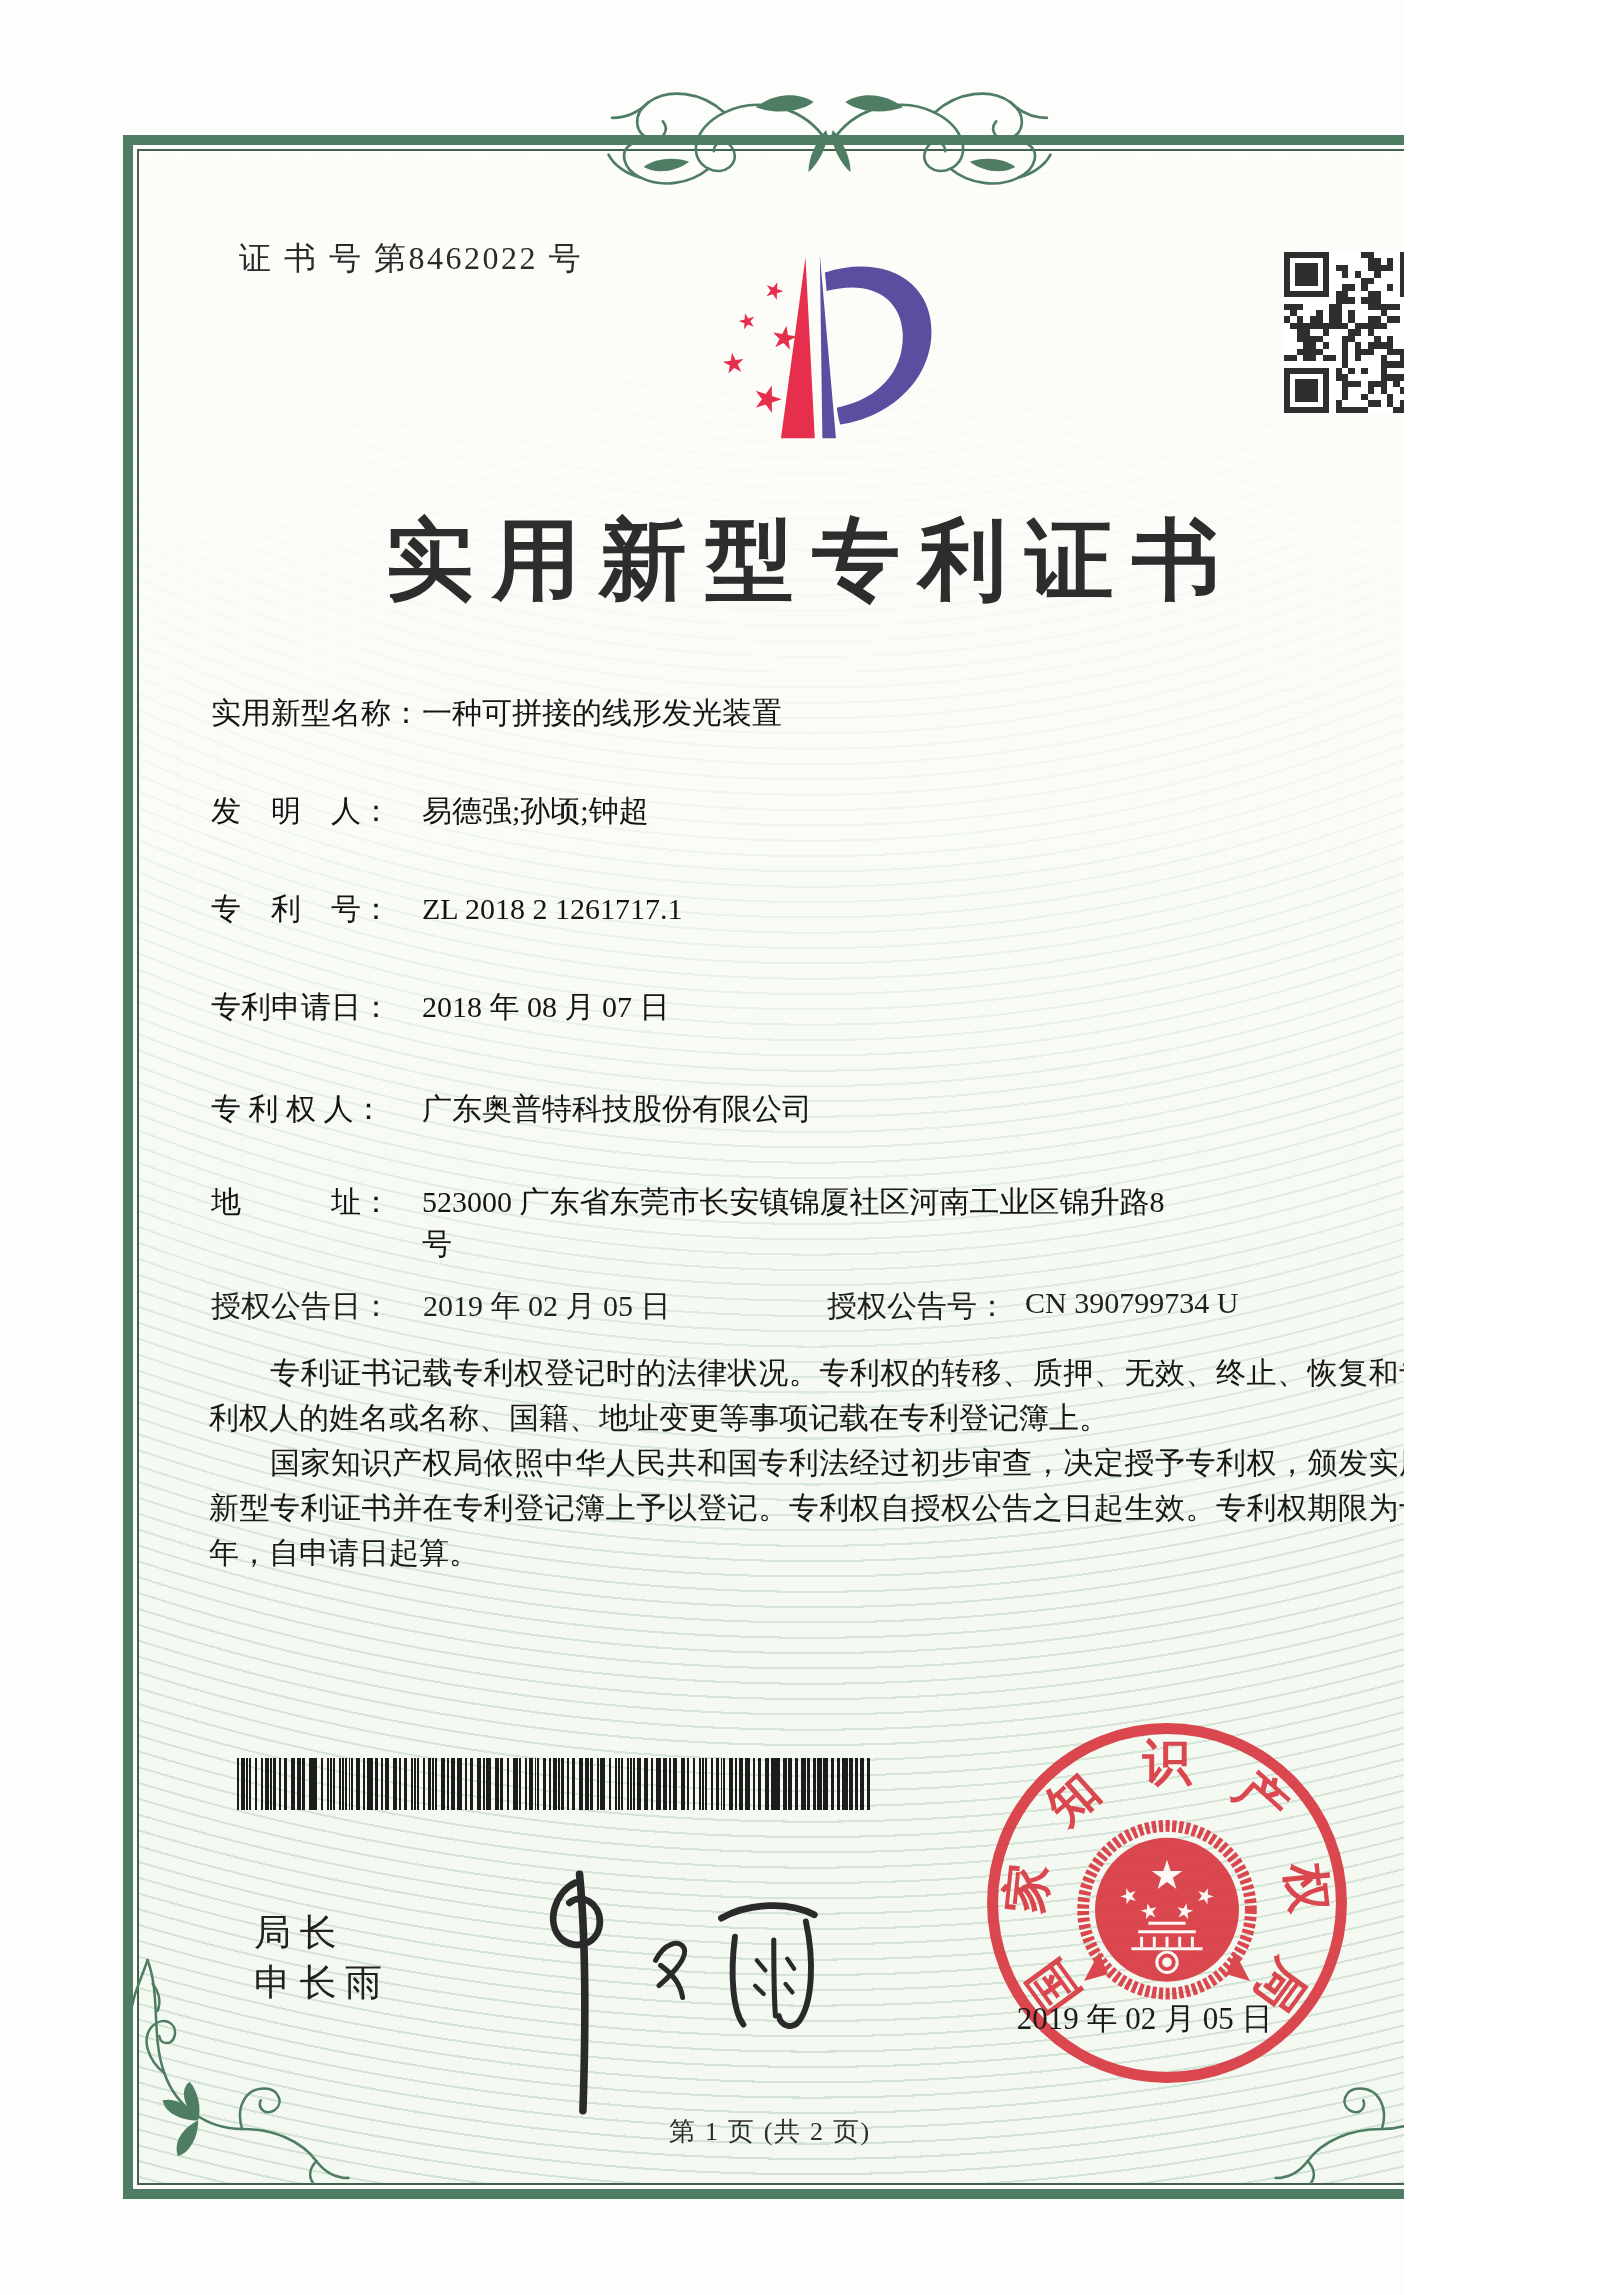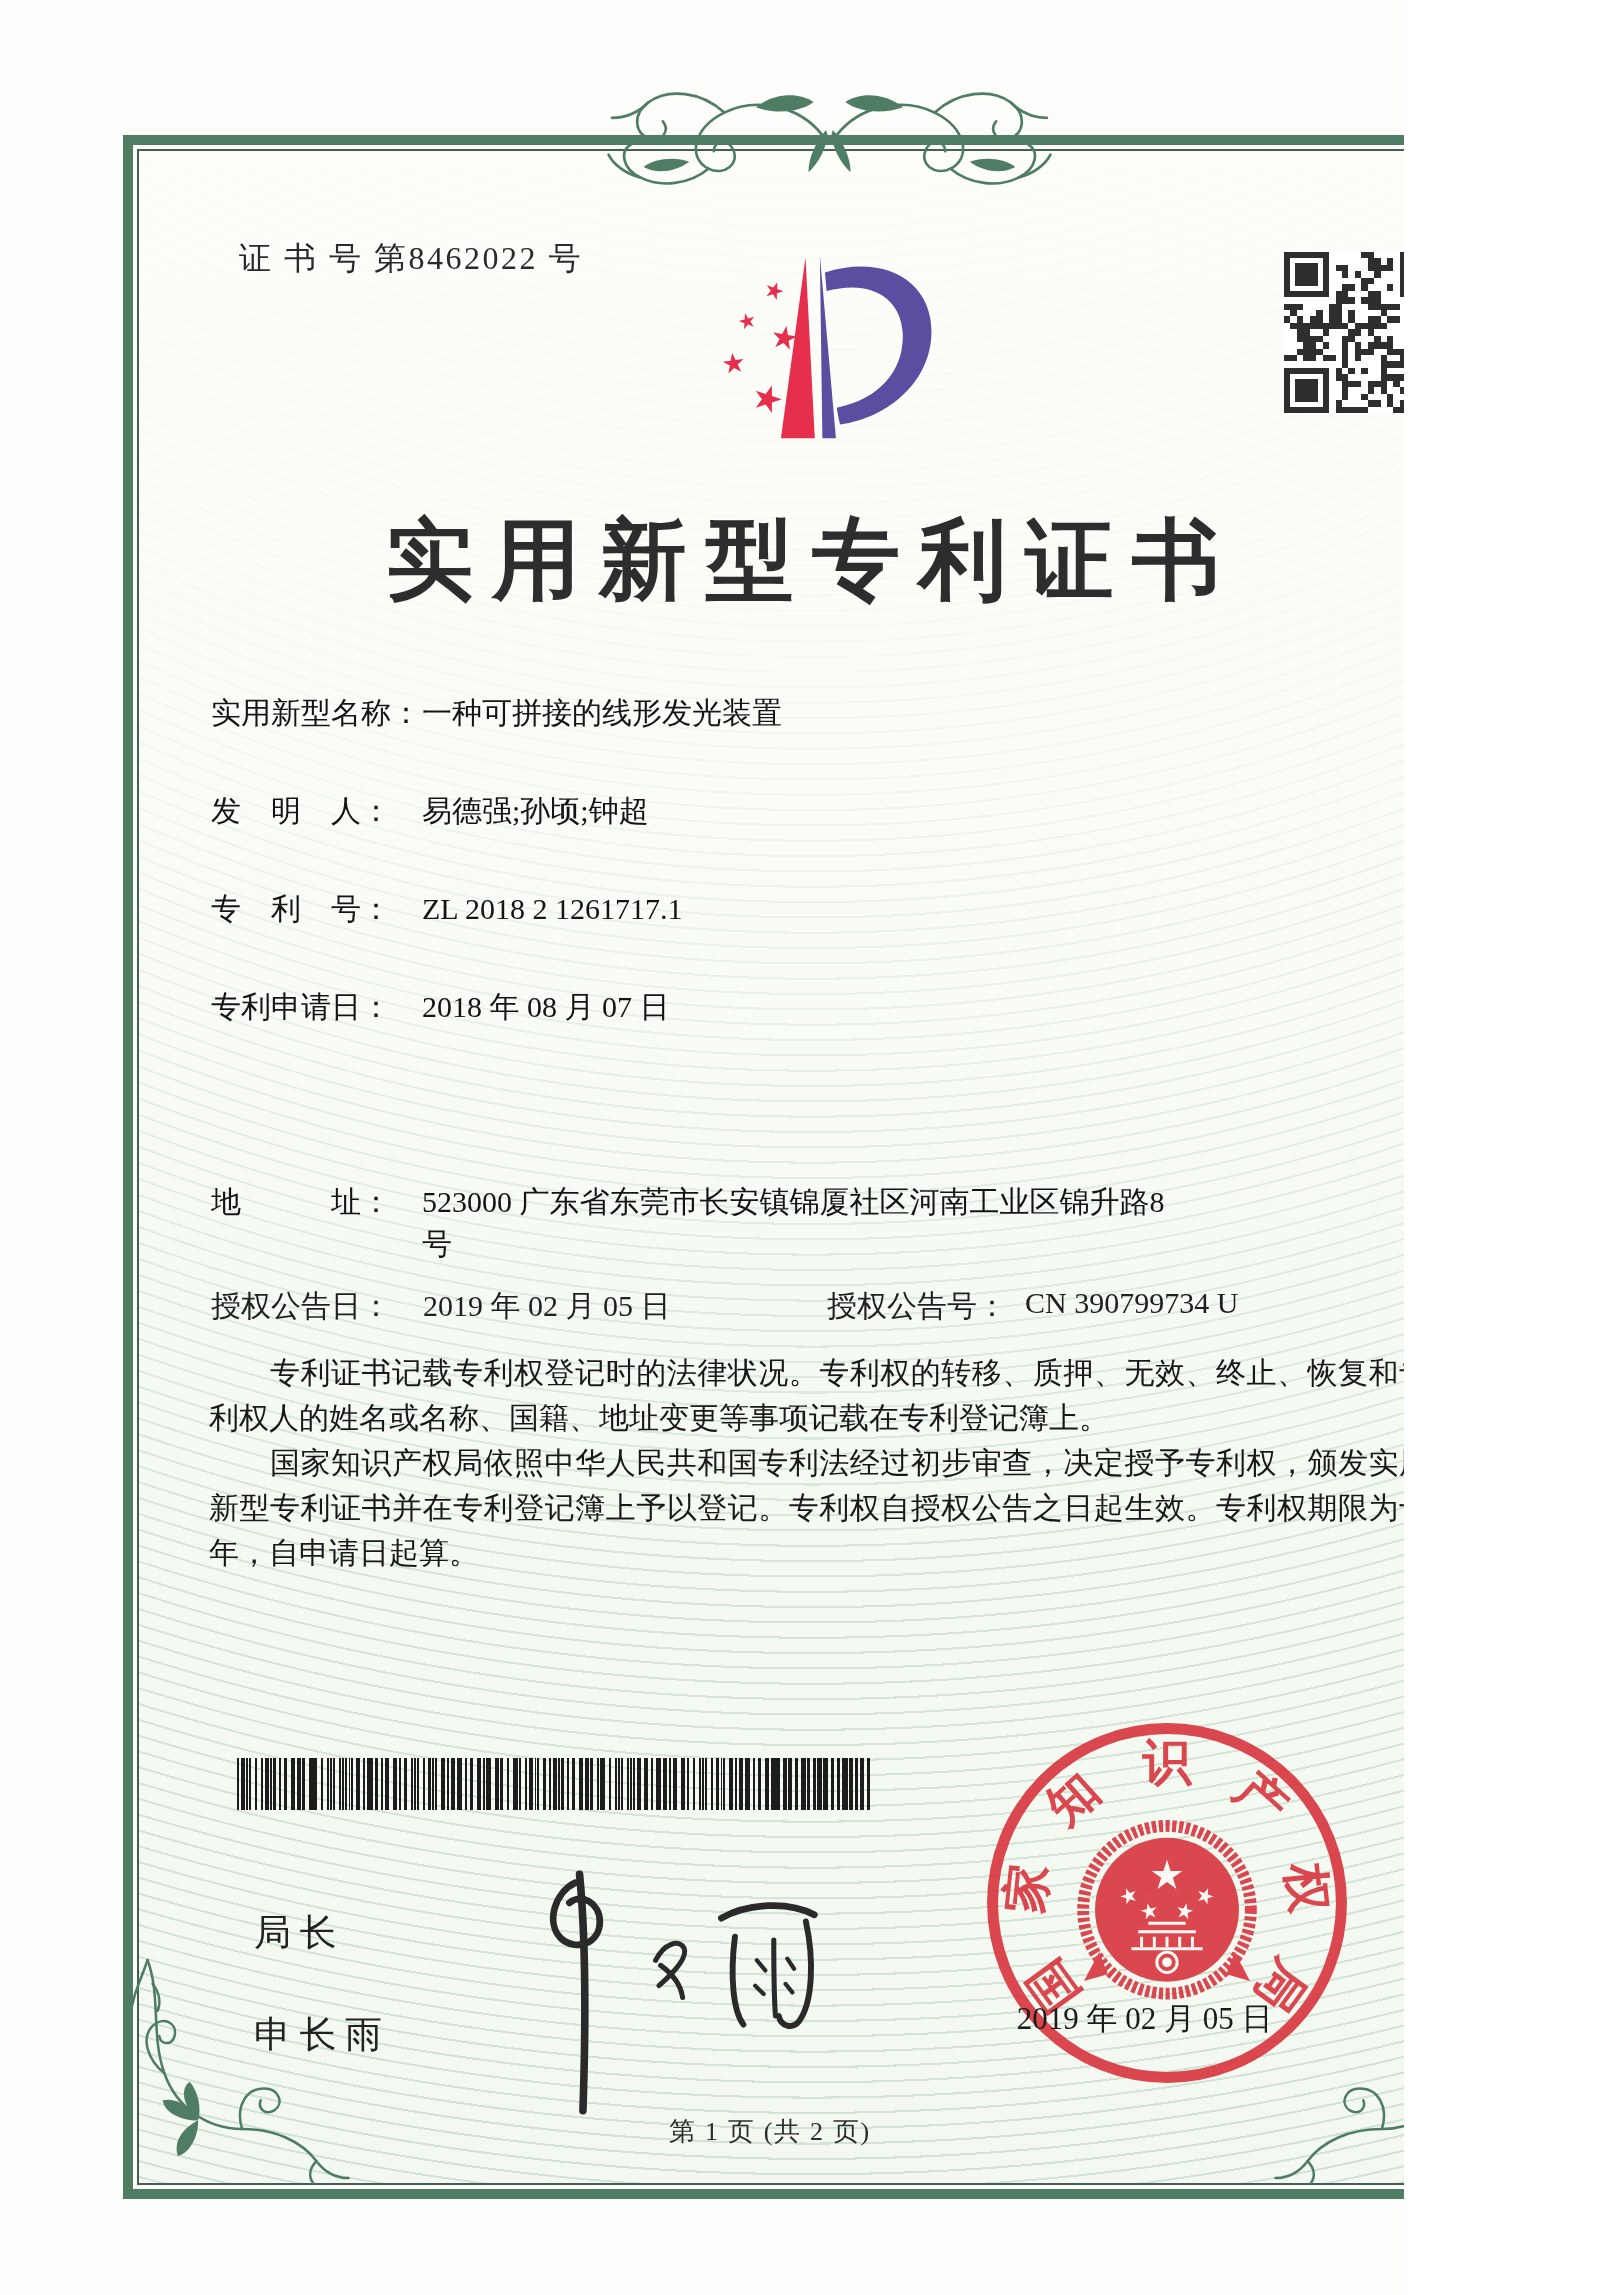--- a/index.html
+++ b/index.html
@@ -39,21 +39,21 @@
   .paras{position:absolute;left:209px;top:1350px;width:1220px;font-size:30px;line-height:45px;
          text-align:justify;text-justify:inter-ideograph;color:#181818;}
   .paras p{margin:0;text-indent:61px;}
   
   .barcode{position:absolute;left:237px;top:1758px;width:633px;height:52px;
     background-image:
       repeating-linear-gradient(90deg,#1c1c1c 0 2.5px,transparent 2.5px 6px),
       repeating-linear-gradient(90deg,#1c1c1c 0 1.7px,transparent 1.7px 9.3px),
       repeating-linear-gradient(90deg,transparent 0 4.2px,#1c1c1c 4.2px 6px,transparent 6px 14.4px);}
   .director{position:absolute;left:254px;top:1908px;font-size:37px;letter-spacing:8.5px;color:#222;}
-  .director div+div{margin-top:52px;}
+  .director div+div{}
   .signature{position:absolute;left:495px;top:1859px;width:338px;height:266px;}
   .seal{position:absolute;left:979px;top:1715px;width:376px;height:376px;opacity:.93;}
   .seal-date{position:absolute;left:1005px;top:1998px;width:279px;text-align:center;
              font-size:31px;color:#1b1b1b;white-space:pre;}
   .page-num{position:absolute;left:220px;top:2114px;width:1100px;text-align:center;
             font-size:26px;letter-spacing:1.7px;color:#2c2c2c;}
   .back-note{position:absolute;left:211px;top:2216px;width:1100px;text-align:center;
              font-size:30px;letter-spacing:4.2px;color:#2c2c2c;}
   .defs{position:absolute;width:0;height:0;overflow:hidden;}
 </style>
@@ -336,20 +336,23 @@
   </div>
   <div class="field-row" style="top:692px">
     <span class="lbl">实用新型名称：</span><span class="val">一种可拼接的线形发光装置</span>
   </div>
   <div class="field-row" style="top:888px">
     <span class="lbl">专　利　号：</span><span class="val">ZL 2018 2 1261717.1</span>
   </div>
   <div class="field-row" style="top:986px">
     <span class="lbl">专利申请日：</span><span class="val">2018 年 08 月 07 日</span>
   </div>
+  <div class="field-row" style="top:1088px">
+    <span class="lbl">专 利 权 人：</span><span class="val">广东奥普特科技股份有限公司</span>
+  </div>
   <div class="field-row" style="top:1181px">
     <span class="lbl">地　　　址：</span><span class="val val-addr">523000 广东省东莞市长安镇锦厦社区河南工业区锦升路8号</span>
   </div>
 
   <div class="grant-row">
     <span class="g" style="left:211px">授权公告日：</span>
     <span class="g" style="left:423px">2019 年 02 月 05 日</span>
     <span class="g" style="left:827px">授权公告号：</span>
     <span class="g" style="left:1025px">CN 390799734 U</span>
   </div>

